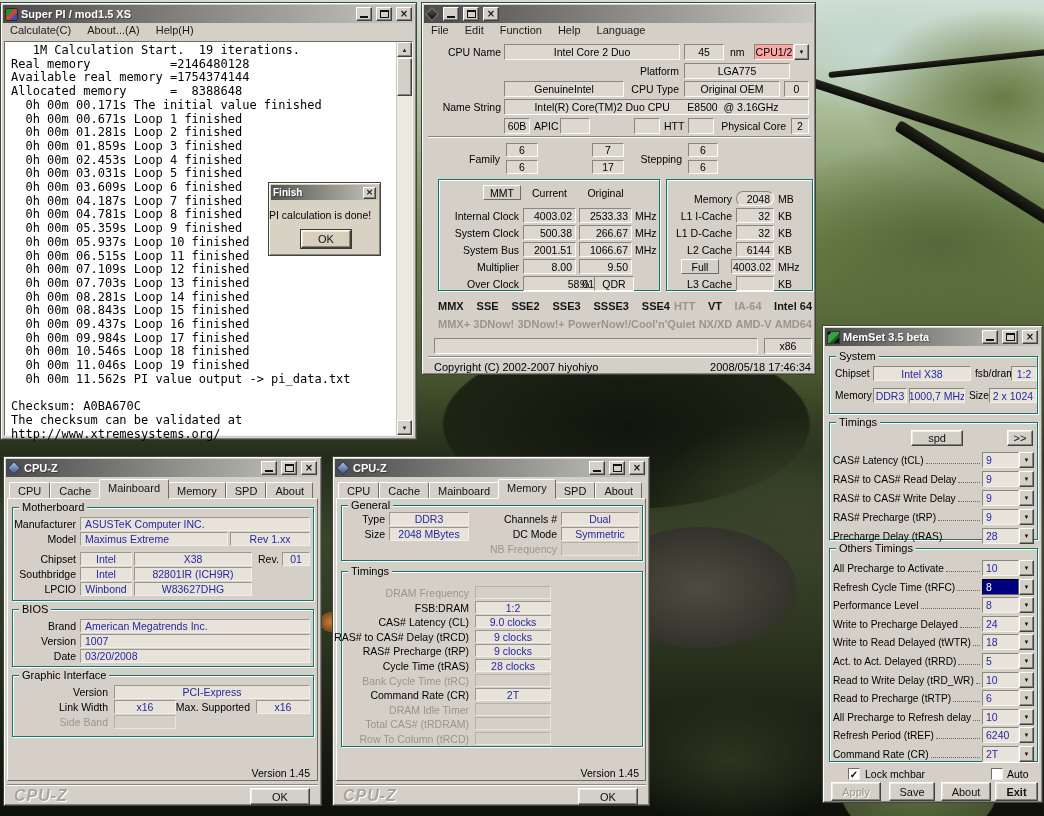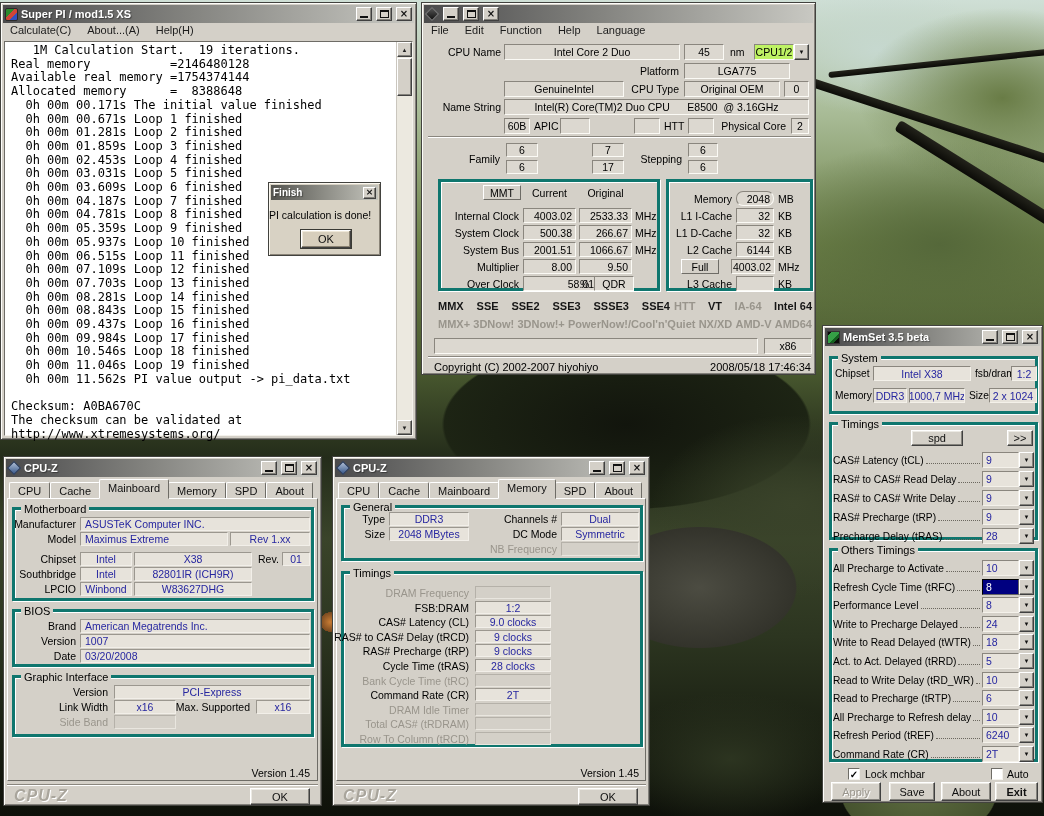--- a/index.html
+++ b/index.html
@@ -38,31 +38,31 @@
 .i-memset{background:linear-gradient(135deg,rgba(0,0,0,0) 18%,#35a046 18% 58%,#14601f 58% 74%,rgba(0,0,0,0) 74%),#0a0a0a;border:1px solid #333}
 
 
 .sp-client{position:absolute;left:3px;right:3px;top:38px;bottom:3px;background:#fff;border:1px solid;border-color:#6e6c66 #f4f2ec #f4f2ec #6e6c66}
 .sp-pre{position:absolute;left:6px;top:2px;right:18px;bottom:0;font-family:"DejaVu Sans Mono",monospace;font-size:12px;line-height:13.7px;color:#000;white-space:pre}
 .sp-scroll{position:absolute;top:0;right:0;bottom:0;width:16px;background:#ece9e0;border-left:1px solid #cac6be}
 .sb-btn{position:absolute;left:0;right:0;height:15px;background:#d4d0c8;border:1px solid;border-color:#fff #404040 #404040 #fff;box-shadow:inset -1px -1px 0 #84827c;display:flex;align-items:center;justify-content:center;font-size:6px;color:#222}
 .sb-thumb{position:absolute;top:16px;left:0;right:0;height:38px;background:#d4d0c8;border:1px solid;border-color:#fff #404040 #404040 #fff;box-shadow:inset -1px -1px 0 #84827c}
 
 
-.gb{position:absolute;border:3px solid #0f766e;box-shadow:inset 1px 1px 0 #fff,1px 1px 0 #fff}
+.gb{position:absolute;border:1px solid #0f766e;box-shadow:inset 1px 1px 0 #fff,1px 1px 0 #fff}
 .leg{position:absolute;top:-7px;left:6px;background:#d4d0c8;padding:0 3px;font-size:11px;line-height:13px;color:#000;white-space:nowrap}
 .cc-box{background:#dcd8d0;border:1px solid;border-color:#8a867e #fbfaf5 #fbfaf5 #8a867e;font-size:10.5px;color:#000;display:flex;align-items:center;justify-content:center;white-space:pre;overflow:hidden}
 .num{justify-content:flex-end!important;padding-right:3px}
 .cc-lab{font-size:10.5px;color:#000;display:flex;align-items:center;white-space:nowrap}
 .ra{justify-content:flex-end}
 .cc-raised{background:#d4d0c8;border:1px solid;border-color:#fff #6e6c66 #6e6c66 #fff;font-size:10.5px;display:flex;align-items:center;justify-content:center}
 .dim{color:#99958c!important}
 .sep{border-top:1px solid #8a867e;border-bottom:1px solid #fff;height:2px!important}
 .combo{display:flex}
-.cval{flex:1;background:#bef264;border:1px solid;border-color:#8a867e #fbfaf5 #fbfaf5 #8a867e;display:flex;align-items:center;justify-content:center;font-size:10.5px;color:#000}
+.cval{flex:1;background:#fca5a5;border:1px solid;border-color:#8a867e #fbfaf5 #fbfaf5 #8a867e;display:flex;align-items:center;justify-content:center;font-size:10.5px;color:#000}
 .cbtn{width:15px;flex:none;background:#d4d0c8;border:1px solid;border-color:#fff #404040 #404040 #fff;box-shadow:inset -1px -1px 0 #84827c;display:flex;align-items:center;justify-content:center;font-size:6px;color:#111}
 .feat{display:flex;justify-content:space-between;font-size:11px;font-weight:bold;color:#161616;align-items:center}
 .statusline{border-top:1px solid #8a867e;border-bottom:1px solid #fff;height:2px!important}
 .btn{background:#d4d0c8;border:1px solid;border-color:#fff #404040 #404040 #fff;box-shadow:inset -1px -1px 0 #84827c,inset 1px 1px 0 #eceae4;font-size:11px;display:flex;align-items:center;justify-content:center;color:#111}
 
 
 .cz-tabs{position:absolute;left:5px;top:22px;height:20px;display:flex;align-items:flex-end}
 .cz-tab{height:17px;padding:2px 8px 0;background:#d4d0c8;border:1px solid;border-color:#fff #6e6c66 #d4d0c8 #fff;border-radius:2px 2px 0 0;font-size:11px;color:#111;white-space:nowrap}
 .cz-tab.active{height:20px;position:relative;z-index:2;margin:0 -1px}
 .cz-page{position:absolute;border:1px solid;border-color:#fff #6e6c66 #6e6c66 #fff}

